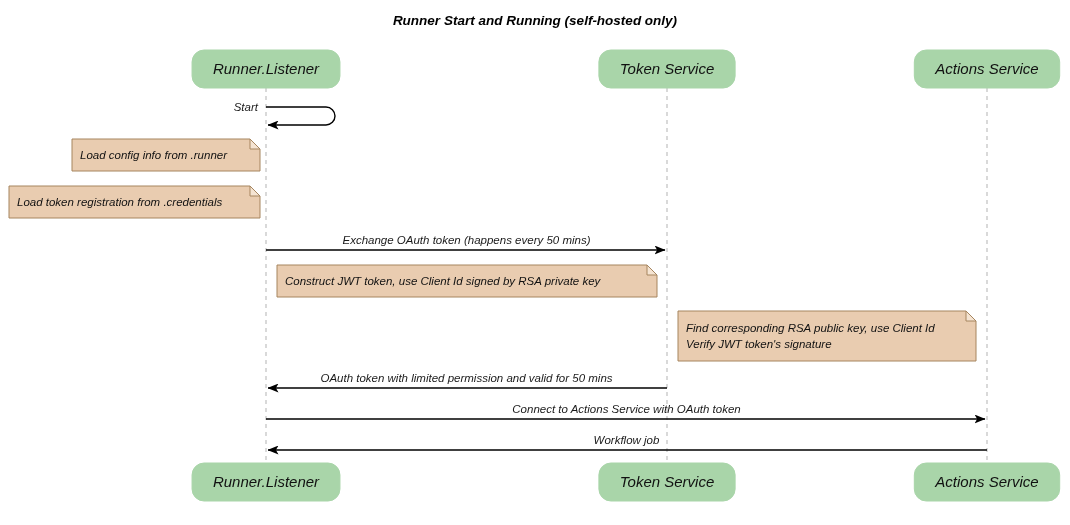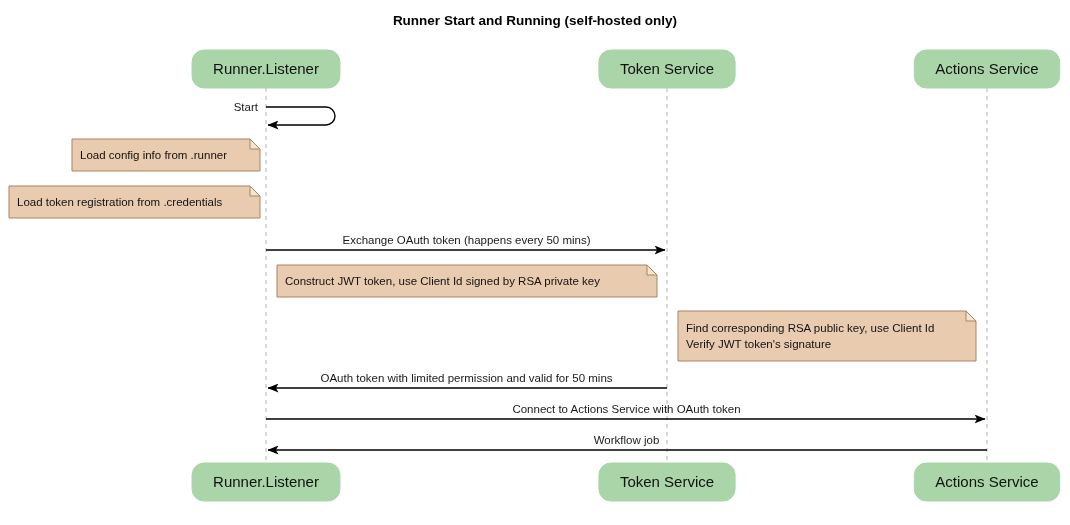--- a/index.html
+++ b/index.html
@@ -11,20 +11,21 @@
     width: 1070px;
     height: 525px;
     position: relative;
     overflow: hidden;
     font-family: "Liberation Sans", sans-serif;
     color: #000000;
   }
   #diagram-root {
     position: absolute;
     inset: 0;
+    font-style: italic;
   }
   #diagram-svg {
     position: absolute;
     top: 0;
     left: 0;
   }
   .dg-title {
     font-size: 13.5px;
     font-weight: bold;
     text-anchor: middle;

